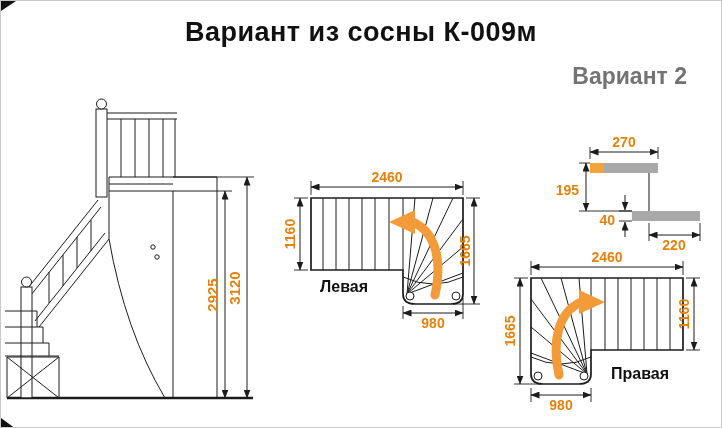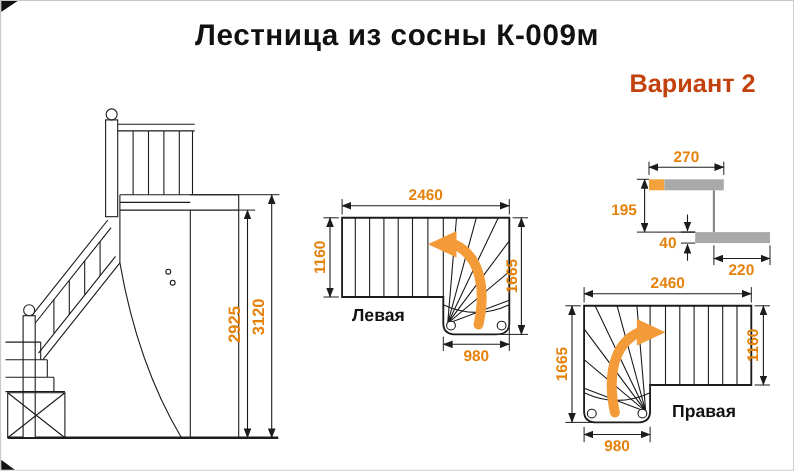--- a/index.html
+++ b/index.html
@@ -7,21 +7,21 @@
     position:relative;width:722px;height:428px;background:#fff;
     border:1px solid #c9c9c9;box-sizing:border-box;overflow:hidden;
     font-family:"Liberation Sans",sans-serif;
   }
   .title{
     position:absolute;top:16px;left:0;width:100%;text-align:center;
     font-weight:bold;font-size:27px;color:#111;letter-spacing:.5px;
   }
   .variant{
     position:absolute;top:62px;right:34px;
-    font-weight:bold;font-size:23px;color:#c2410c;
+    font-weight:bold;font-size:23px;color:#737373;
   }
   svg{position:absolute;left:0;top:0;}
   .ol{fill:#ffffff;stroke:var(--line,#1c1c1c);stroke-width:1.7;}
   .tl{fill:none;stroke:var(--line,#1c1c1c);stroke-width:1;}
   .tlw{fill:#ffffff;stroke:var(--line,#1c1c1c);stroke-width:1;}
   .flr{fill:none;stroke:var(--line,#1c1c1c);stroke-width:2.4;}
   .dl{fill:none;stroke:var(--line,#1c1c1c);stroke-width:1;}
   .xt{fill:none;stroke:var(--line,#1c1c1c);stroke-width:.9;}
   .dim{fill:var(--dim-text,#e5820c);font-weight:bold;font-size:14px;}
   .dimbig{fill:var(--dim-text,#e5820c);font-weight:bold;font-size:15px;}
@@ -31,21 +31,21 @@
   .slab-g{fill:var(--slab-gray,#a9a9a9);}
   .slab-o{fill:var(--slab-orange,#f4a33c);}
   .riser{stroke:#8a8a8a;stroke-width:2;}
   .mark{fill:#111;}
 </style>
 </head>
 <body>
 
 <div class="canvas">
 
-  <div class="title">Лестница из сосны  К-009м</div>
+  <div class="title">Вариант из сосны  К-009м</div>
   <div class="variant">Вариант 2</div>
 
   <svg width="722" height="428" viewBox="0 0 722 428">
     <defs>
       <marker id="ae" markerWidth="9" markerHeight="7" refX="8.5" refY="3.5" orient="auto" markerUnits="userSpaceOnUse">
         <path d="M0,0 L9,3.5 L0,7 Z" fill="#1c1c1c"></path>
       </marker>
       <marker id="as" markerWidth="9" markerHeight="7" refX="8.5" refY="3.5" orient="auto-start-reverse" markerUnits="userSpaceOnUse">
         <path d="M0,0 L9,3.5 L0,7 Z" fill="#1c1c1c"></path>
       </marker>

